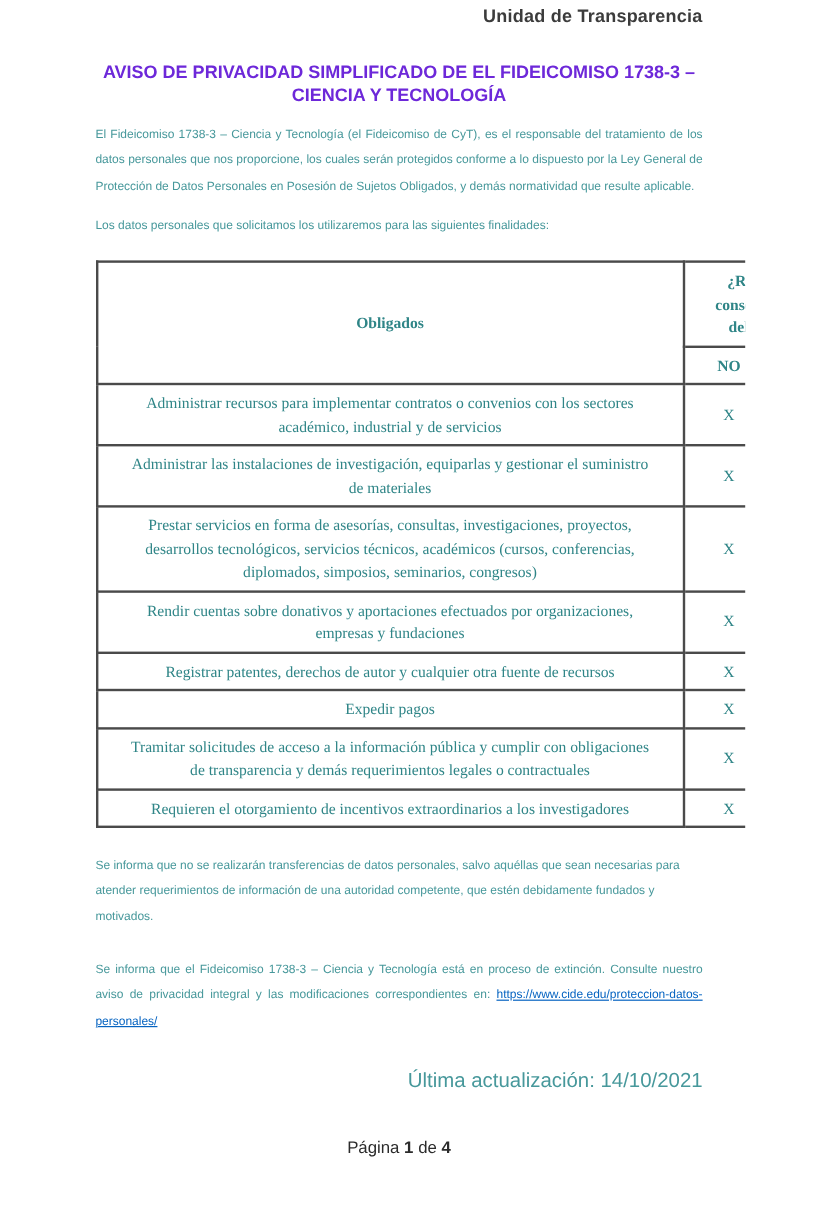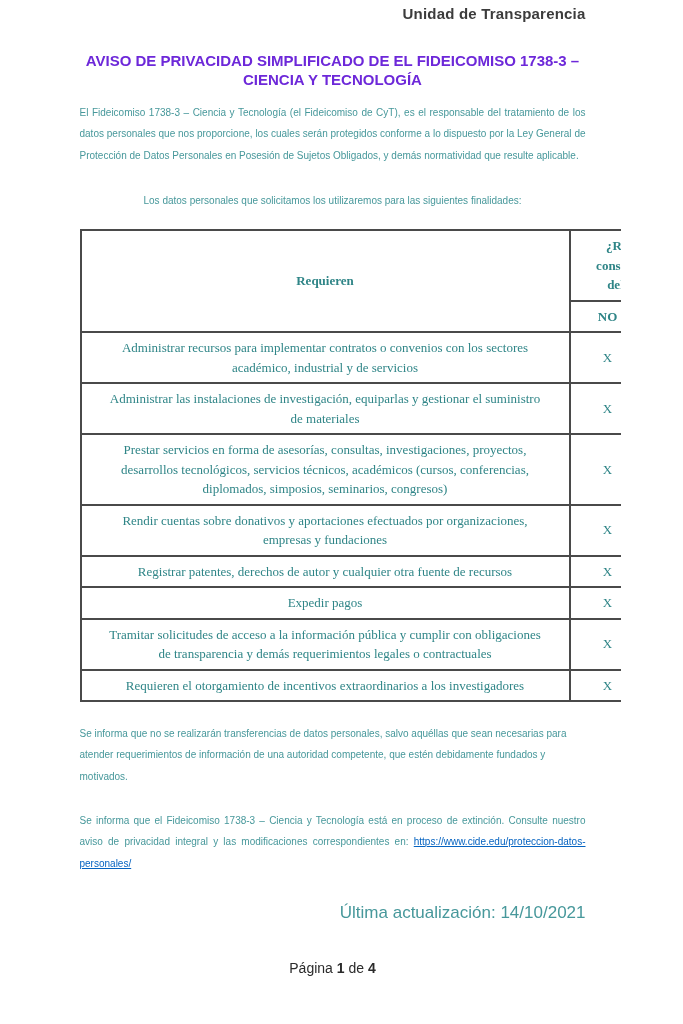--- a/index.html
+++ b/index.html
@@ -29,21 +29,21 @@
     font-weight: bold;
     color: #6d28d9;
   }
   .body-p {
     margin-top: 13px;
     font-size: 10px;
     line-height: 21.3px;
     color: #47989b;
   }
   .justify { text-align: justify; }
-  .purposes-intro { margin-top: 24px; text-align: center; }
+  .purposes-intro { margin-top: 12px; }
 
   table.purposes {
     margin-top: 18px;
     width: 626px;
     border-collapse: collapse;
     table-layout: fixed;
     font-family: "Liberation Serif", serif;
     color: #2f8587;
   }
   table.purposes th, table.purposes td {
@@ -93,21 +93,21 @@
   <p class="body-p purposes-intro">Los datos personales que solicitamos los utilizaremos para las siguientes finalidades:</p>
 
   <table class="purposes">
     <colgroup>
       <col style="width:489px">
       <col style="width:76px">
       <col style="width:61px">
     </colgroup>
     <thead>
       <tr>
-        <th rowspan="2">Requieren</th>
+        <th rowspan="2">Obligados</th>
         <th colspan="2" class="col-consent">¿Requieren consentimiento del titular?</th>
       </tr>
       <tr>
         <th>NO</th>
         <th>SÍ</th>
       </tr>
     </thead>
     <tbody>
       <tr>
         <td>Administrar recursos para implementar contratos o convenios con los sectores académico, industrial y de servicios</td>

